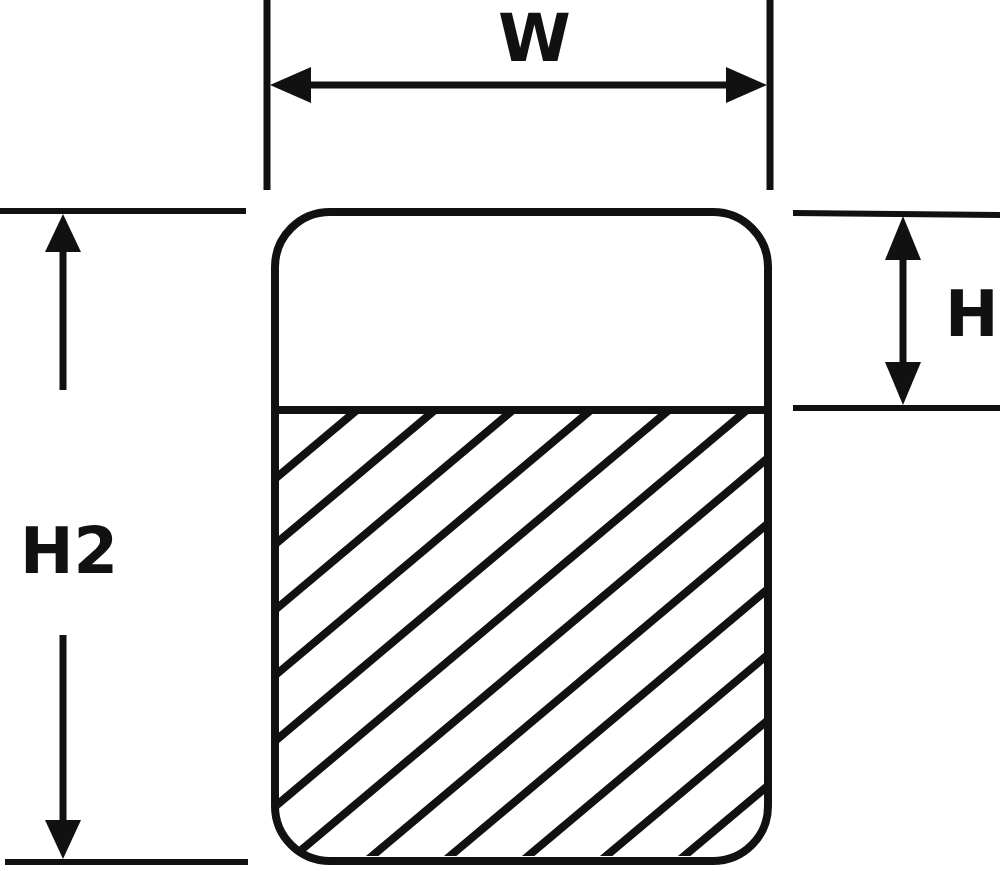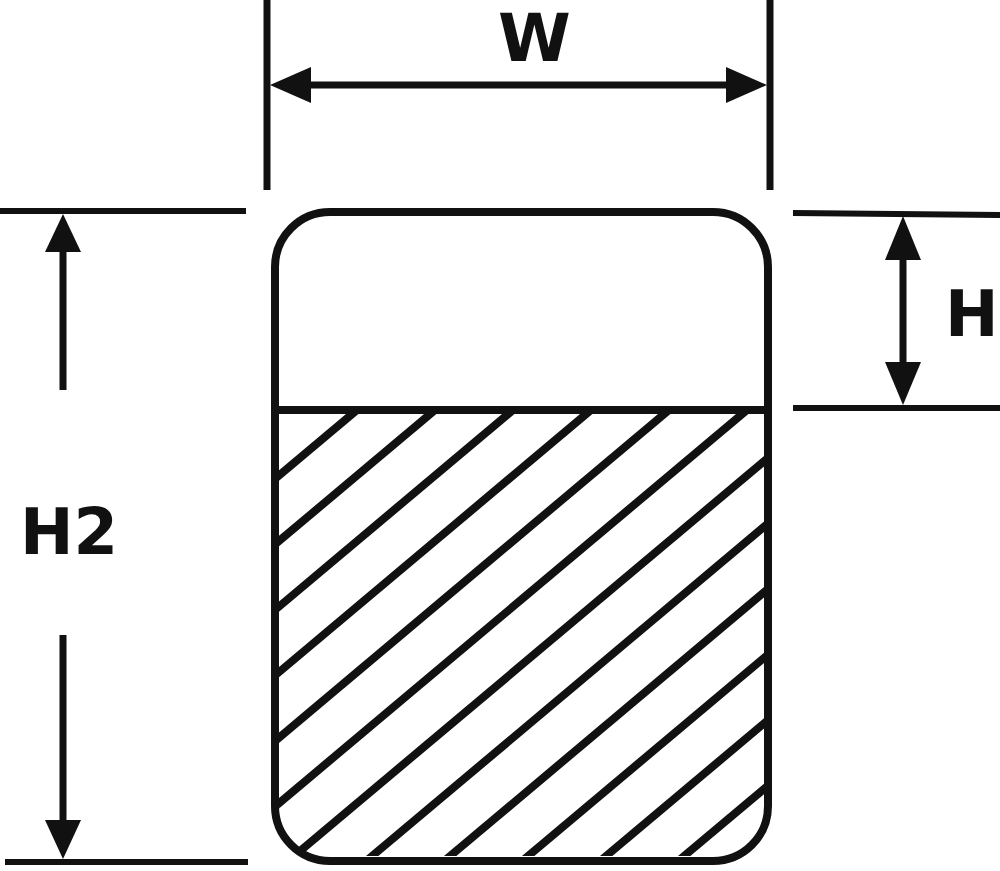--- a/index.html
+++ b/index.html
@@ -7,21 +7,21 @@
   #stage { position: absolute; left: 0; top: 0; width: 1000px; height: 871px; }
   .dim-label {
     position: absolute;
     font-family: "DejaVu Sans", "Liberation Sans", sans-serif;
     font-weight: bold;
     color: #111111;
     line-height: 1;
     white-space: nowrap;
   }
   #label-w { left: 498px; top: 6px; font-size: 66px; }
-  #label-h2 { left: 20px; top: 500px; font-size: 64px; text-align: center; }
+  #label-h2 { left: 20px; top: 519px; font-size: 64px; text-align: center; }
   #label-h { left: 945px; top: 282px; font-size: 64px; }
 </style>
 </head>
 <body>
 
 <div id="stage">
   <svg width="1000" height="871" viewBox="0 0 1000 871" xmlns="http://www.w3.org/2000/svg">
     <defs>
       <clipPath id="hatch-clip">
         <path d="M 279 414 L 764 414 L 764 805 Q 764 856 713 856 L 330 856 Q 279 856 279 805 Z"></path>

